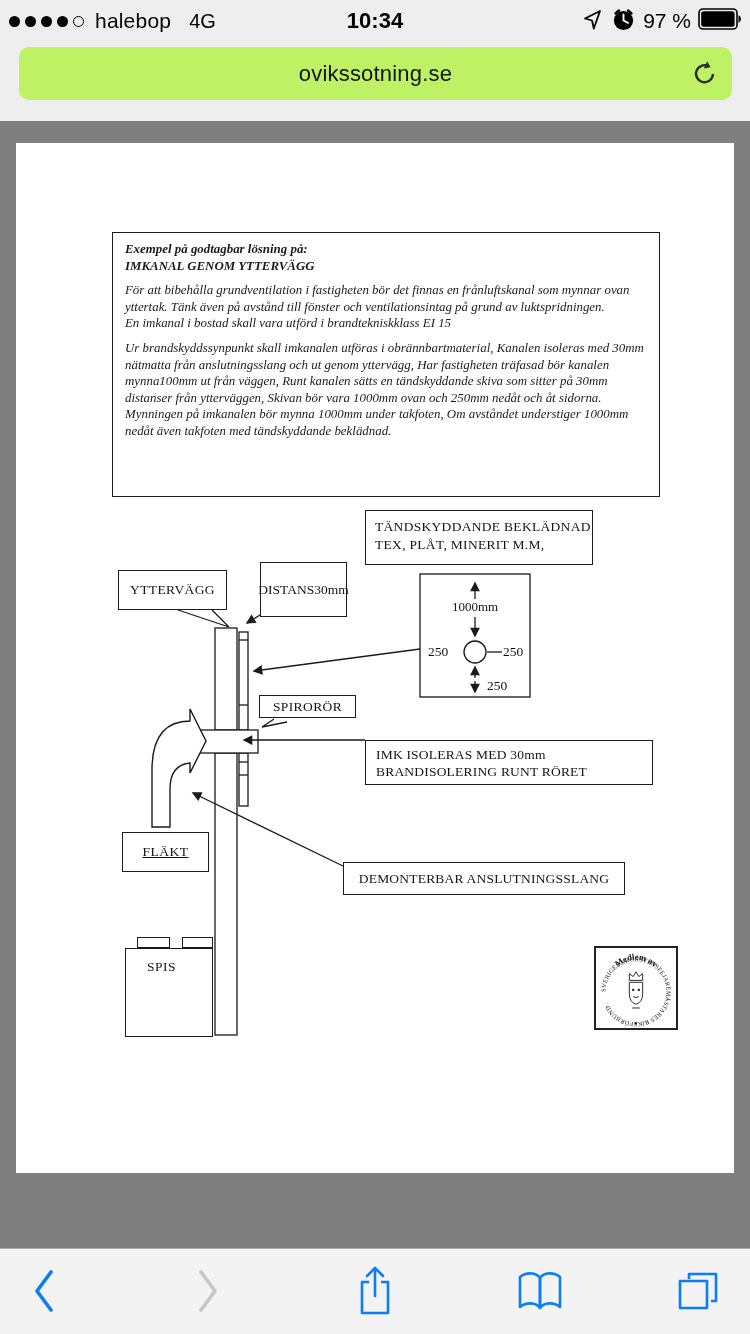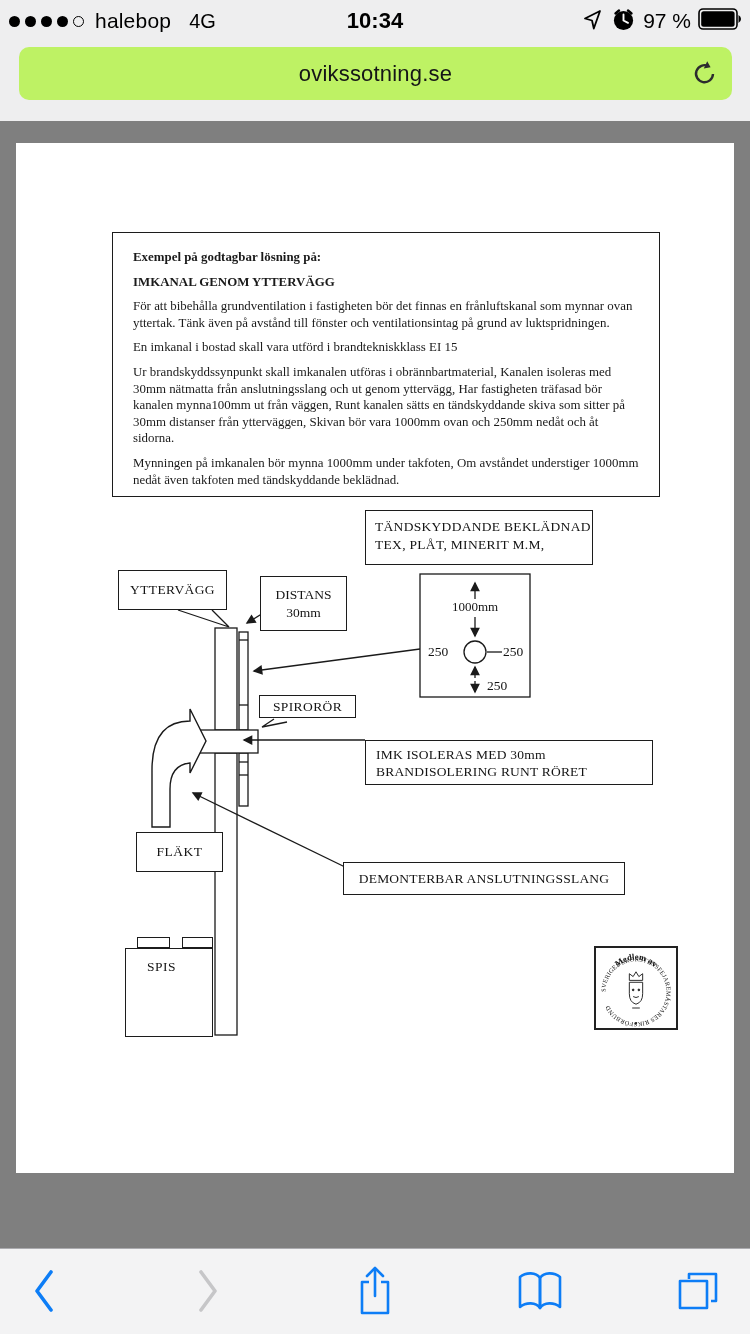--- a/index.html
+++ b/index.html
@@ -20,31 +20,31 @@
   .urltext{font-size:22px;color:#151517;letter-spacing:.2px;}
   .reload-btn{position:absolute;right:12px;top:12px;width:30px;height:30px;border:none;background:transparent;padding:0;cursor:pointer;}
   .webview{position:absolute;left:0;top:129px;width:750px;height:1119px;background:#7f7f7f;}
   .page{position:absolute;left:16px;top:14px;width:718px;height:1030px;background:#fff;color:#1a1a1a;
         font-family:"Liberation Serif",serif;}
   .diagram{position:absolute;left:0;top:0;z-index:1;}
   .lbl{position:absolute;border:1.3px solid #1c1c1c;background:#fff;z-index:2;box-sizing:border-box;
        font-family:"Liberation Serif",serif;color:#141414;}
   .infobox{position:absolute;left:96px;top:89px;width:548px;height:265px;border:1.3px solid #1c1c1c;
            box-sizing:border-box;padding:8px 12px;font-size:12.9px;line-height:16.6px;z-index:2;background:#fff;}
-  .infobox p{margin:8px;}
+  .infobox p{margin:0;font-style:italic;}
   .infobox .gap{margin-top:8px;}
   .bold{font-weight:bold;}
   .ctr{display:flex;align-items:center;justify-content:center;text-align:center;}
   .lbl-tand{left:349px;top:367px;width:228px;height:55px;font-size:13.5px;padding:7px 0 0 9px;letter-spacing:.3px;line-height:18px;}
   .lbl-ytter{left:102px;top:427px;width:109px;height:40px;font-size:13.5px;letter-spacing:.4px;}
-  .lbl-distans{left:244px;top:433px;width:87px;height:55px;font-size:13.5px;flex-direction:column;line-height:18px;}
+  .lbl-distans{left:244px;top:419px;width:87px;height:55px;font-size:13.5px;flex-direction:row;line-height:18px;}
   .lbl-spiro{left:243px;top:552px;width:97px;height:23px;font-size:13.5px;letter-spacing:.4px;}
   .lbl-imk{left:349px;top:597px;width:288px;height:45px;font-size:13.5px;padding:5px 0 7px 10px;line-height:17px;letter-spacing:.2px;}
   .lbl-demont{left:327px;top:719px;width:282px;height:33px;font-size:13.5px;letter-spacing:.2px;}
-  .lbl-flakt{left:120px;top:689px;width:87px;height:40px;font-size:13.5px;letter-spacing:.5px;}
+  .lbl-flakt{left:106px;top:689px;width:87px;height:40px;font-size:13.5px;letter-spacing:.5px;text-decoration:underline;}
   .spis-box{left:109px;top:805px;width:88px;height:89px;padding:10px 0 0 21px;font-size:13.5px;letter-spacing:.5px;}
   .knob{position:absolute;border:1.3px solid #1c1c1c;background:#fff;height:11px;z-index:2;box-sizing:border-box;}
   .knob1{left:121px;top:794px;width:33px;}
   .knob2{left:166px;top:794px;width:31px;}
   .stamp{position:absolute;left:578px;top:803px;width:84px;height:84px;border:2px solid #222;z-index:2;box-sizing:border-box;}
   .toolbar{position:absolute;left:0;top:1248px;width:750px;height:86px;background:#f3f3f4;border-top:1px solid #ababaf;
            box-sizing:border-box;z-index:5;}
   .tb-btn{position:absolute;top:0;height:86px;border:none;background:transparent;padding:0;cursor:pointer;
           display:flex;align-items:center;justify-content:center;}
   svg text{font-family:"Liberation Serif",serif;fill:#141414;}

